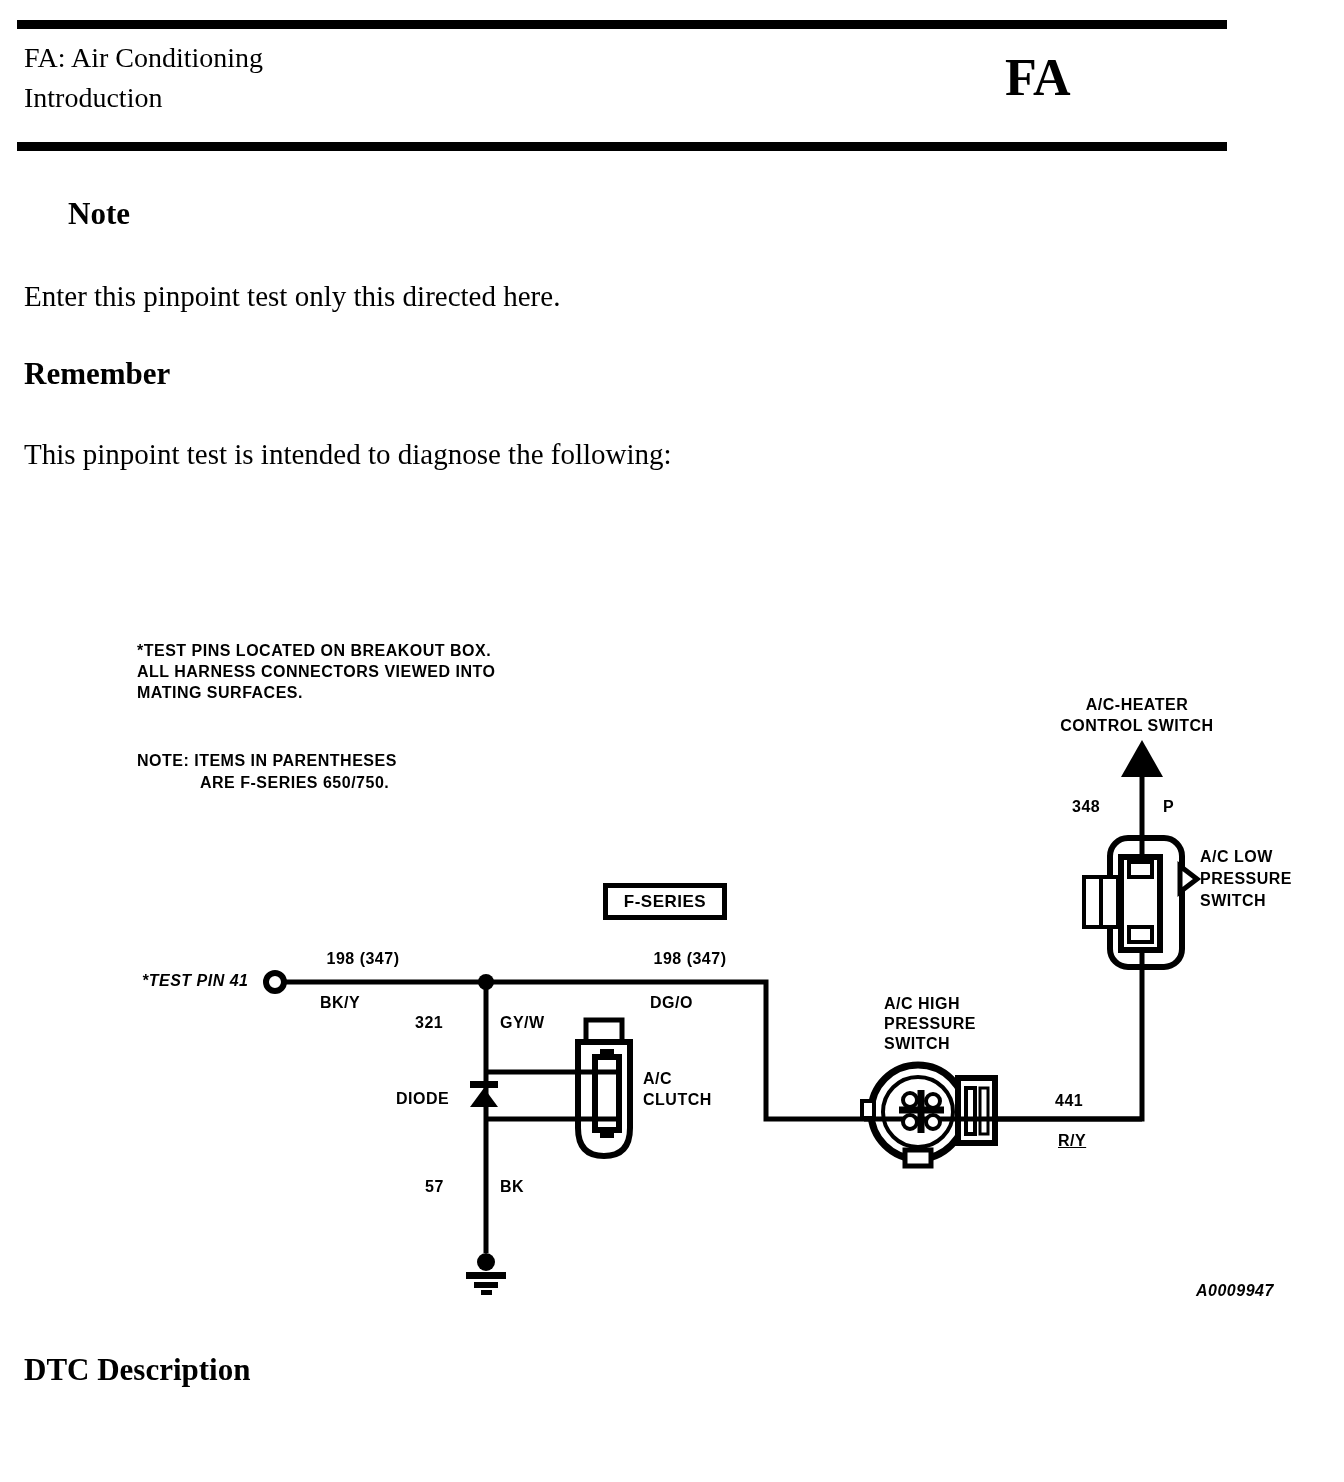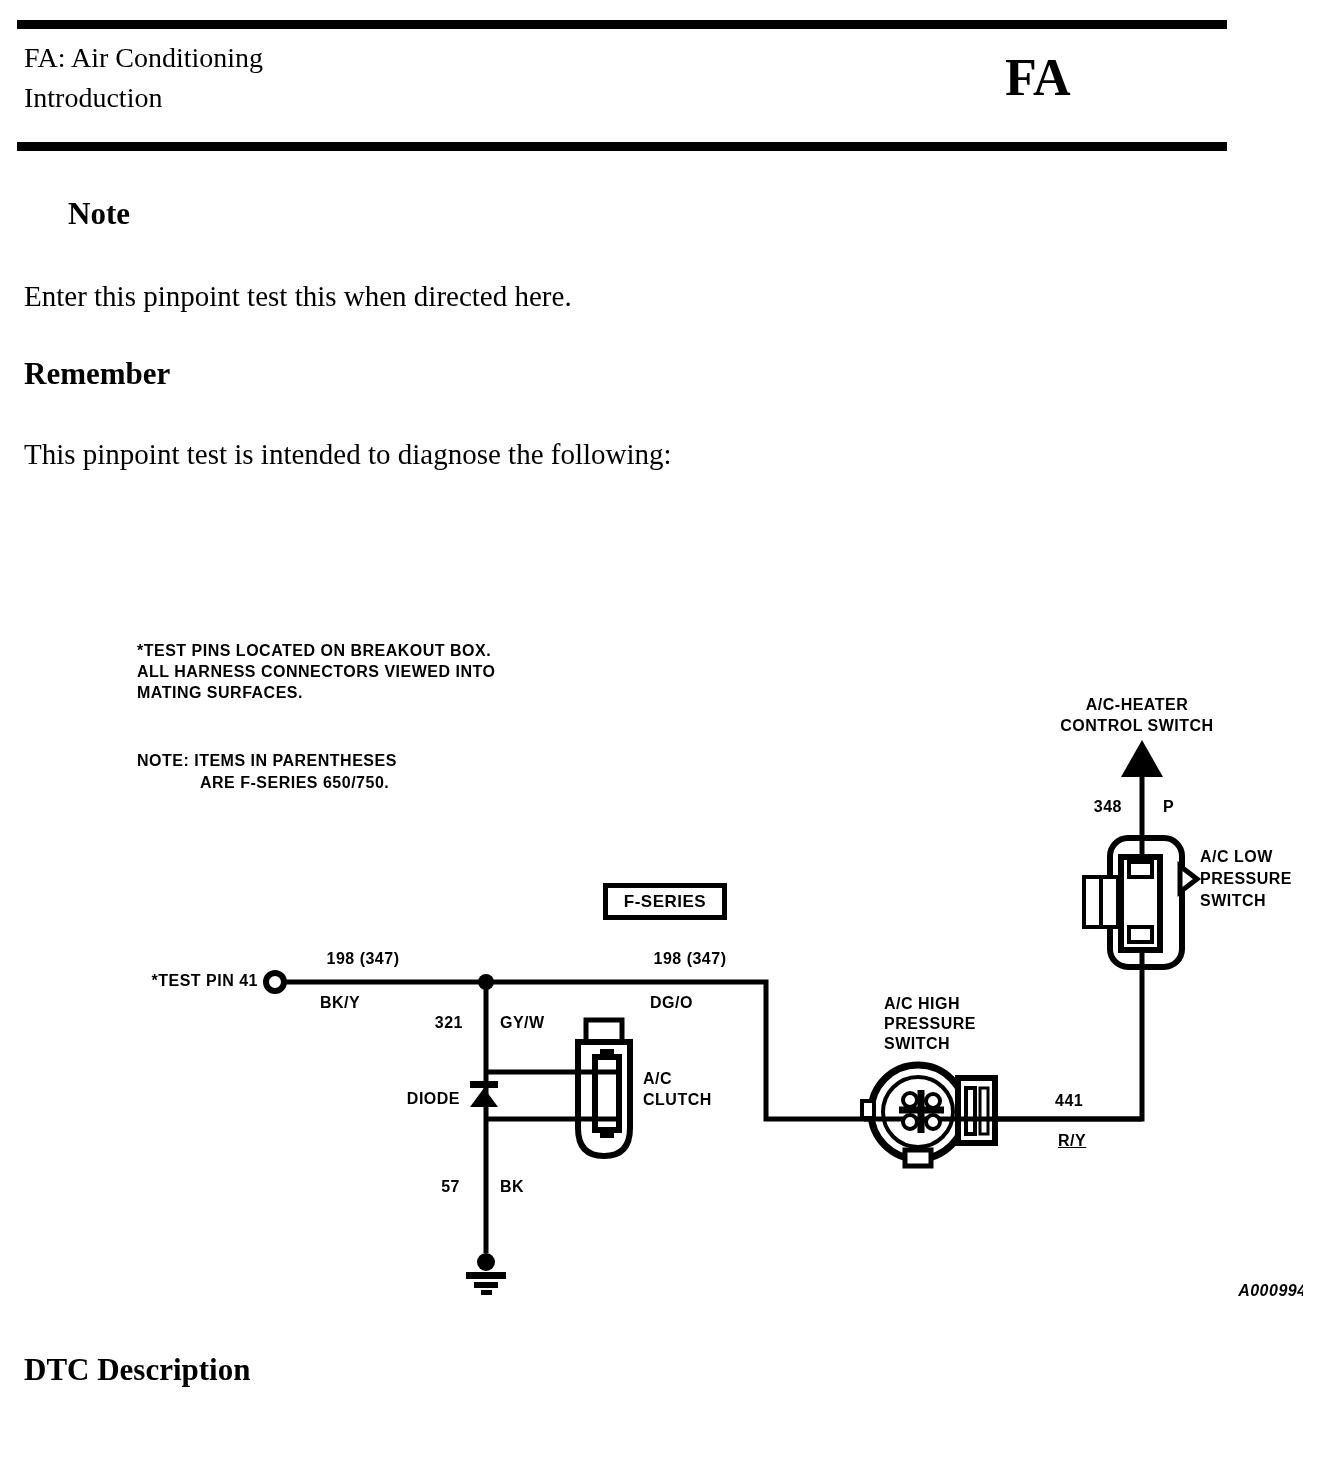--- a/index.html
+++ b/index.html
@@ -10,42 +10,42 @@
   .doc-title{font-size:28px;line-height:40px;}
   .fa-big{font-size:52px;font-weight:bold;}
   .h1{font-size:31px;font-weight:bold;}
   .body-text{font-size:29px;}
   .bullet-row{position:relative;height:38px;}
   .bullet-dot{position:absolute;left:46px;top:12px;width:11px;height:11px;border-radius:50%;background:#000;}
   .bullet-txt{position:absolute;left:97px;top:0;font-size:29px;}
   .dlabel{position:absolute;font-family:"Liberation Sans",sans-serif;font-weight:bold;
           font-size:16px;line-height:21px;letter-spacing:0.5px;white-space:nowrap;}
   .ctr{text-align:center;}
-  .rgt{text-align:right;}
+  .rgt{text-align:left;}
   .fseries-box{position:absolute;left:603px;top:883px;width:124px;height:37px;border:5px solid #000;
                box-sizing:border-box;display:flex;align-items:center;justify-content:center;
                font-family:"Liberation Sans",sans-serif;font-weight:bold;font-size:17px;letter-spacing:0.5px;}
   .fig-id{font-style:italic;}
   svg{position:absolute;left:0;top:630px;}
 </style>
 </head>
 <body>
 
 <div id="page">
 
   <div class="rule" style="top:20px;"></div>
   <div class="abs doc-title" style="left:24px;top:38px;">
     <div>FA: Air Conditioning</div>
     <div>Introduction</div>
   </div>
   <div class="abs fa-big" style="left:1005px;top:48px;">FA</div>
   <div class="rule" style="top:142px;"></div>
 
   <div class="abs h1" style="left:24px;top:196px;margin-left:44px;">Note</div>
-  <div class="abs body-text" style="left:24px;top:280px;">Enter this pinpoint test this when directed here.</div>
+  <div class="abs body-text" style="left:24px;top:280px;">Enter this pinpoint test only this directed here.</div>
 
   <div class="abs h1" style="left:24px;top:356px;">Remember</div>
   <div class="abs body-text" style="left:24px;top:438px;">This pinpoint test is intended to diagnose the following:</div>
 
 
   <svg width="1344" height="700" viewBox="0 630 1344 700">
 
     <path d="M285,982 H766 V1119 H1142 V777" fill="none" stroke="#000" stroke-width="5"></path>
 
     <path d="M486,982 V1253" fill="none" stroke="#000" stroke-width="5"></path>
@@ -122,21 +122,21 @@
   <div class="dlabel" style="left:1163px;top:796px;">P</div>
 
   <div class="dlabel" style="left:1200px;top:846px;line-height:22px;">
     <div>A/C LOW</div>
     <div>PRESSURE</div>
     <div>SWITCH</div>
   </div>
 
   <div class="fseries-box">F-SERIES</div>
 
-  <div class="dlabel rgt" style="left:125px;top:970px;width:133px;">*TEST PIN 41</div>
+  <div class="dlabel rgt" style="left:142px;top:970px;width:133px;font-style:italic;">*TEST PIN 41</div>
   <div class="dlabel ctr" style="left:313px;top:948px;width:100px;">198 (347)</div>
   <div class="dlabel" style="left:320px;top:992px;">BK/Y</div>
 
   <div class="dlabel ctr" style="left:640px;top:948px;width:100px;">198 (347)</div>
   <div class="dlabel" style="left:650px;top:992px;">DG/O</div>
 
   <div class="dlabel rgt" style="left:415px;top:1012px;width:48px;">321</div>
   <div class="dlabel" style="left:500px;top:1012px;">GY/W</div>
 
   <div class="dlabel rgt" style="left:396px;top:1088px;width:64px;">DIODE</div>

